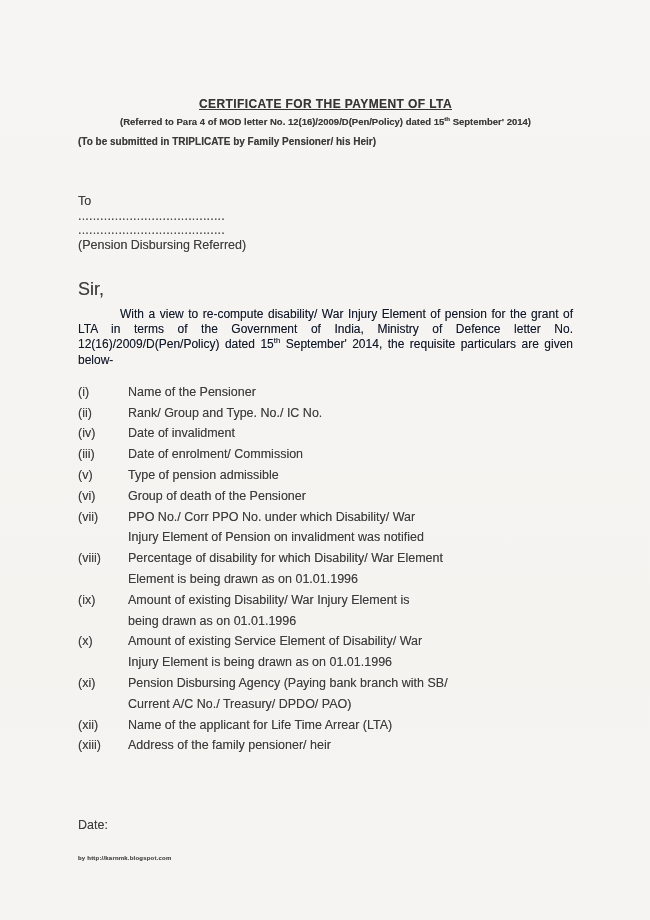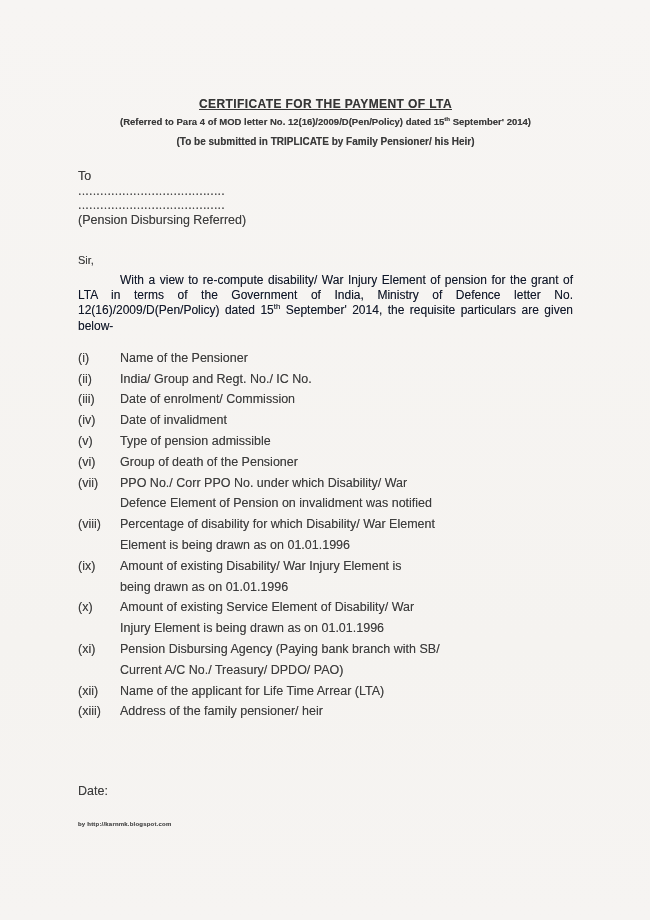--- a/index.html
+++ b/index.html
@@ -26,41 +26,40 @@
     color: #353535;
   }
   .ref-line {
     text-align: center;
     font-weight: bold;
     font-size: 9.5px;
     margin-top: 5px;
     color: #3a3a3a;
   }
   .submit-line {
-    text-align: center;
     font-weight: bold;
     font-size: 10px;
     margin-top: 9px;
     color: #3a3a3a;
   }
   sup.sp { font-size: 0.65em; vertical-align: super; line-height: 0; }
   
-  .to-block { margin-top: 22px; font-size: 12.5px; line-height: 14.5px; }
+  .to-block { margin-top: 47px; font-size: 12.5px; line-height: 14.5px; }
   .dots { letter-spacing: 0.2px; color: #4a4a4a; }
   
-  .sir { margin-top: 27px; font-size: 11px; }
+  .sir { margin-top: 27px; font-size: 18px; }
   .para { margin-top: 7px; font-size: 12px; line-height: 15.2px; color: #0f172a; }
   .para .pline { text-align: justify; text-align-last: justify; }
   .para .pline.first { text-indent: 42px; }
   .para .pline.last { text-align: right; text-align-last: left; }
   
   .list { margin-top: 14px; font-size: 12.5px; }
   .row { display: flex; }
   .num { width: 42px; flex: none; line-height: 20.8px; }
-  .txt { flex: 1; }
+  .txt { flex: 1; margin-left: 8px; }
   .txt .line { line-height: 20.8px; }
   
   .signoff {
     display: flex; justify-content: space-between;
     margin-top: 62px; font-size: 12.5px;
   }
   .credit {
     margin-top: 23px;
     font-size: 6px;
     font-weight: bold;
@@ -99,57 +98,57 @@
   <div class="row">
     <div class="num">(i)</div>
     <div class="txt">
           <div class="line">Name of the Pensioner</div>
         </div>
   </div>
 
   <div class="row">
     <div class="num">(ii)</div>
     <div class="txt">
-          <div class="line">India/ Group and Regt. No./ IC No.</div>
+          <div class="line">Rank/ Group and Type. No./ IC No.</div>
+        </div>
+  </div>
+
+  <div class="row">
+    <div class="num">(iv)</div>
+    <div class="txt">
+          <div class="line">Date of invalidment</div>
         </div>
   </div>
 
   <div class="row">
     <div class="num">(iii)</div>
     <div class="txt">
           <div class="line">Date of enrolment/ Commission</div>
         </div>
   </div>
 
   <div class="row">
-    <div class="num">(iv)</div>
-    <div class="txt">
-          <div class="line">Date of invalidment</div>
-        </div>
-  </div>
-
-  <div class="row">
     <div class="num">(v)</div>
     <div class="txt">
           <div class="line">Type of pension admissible</div>
         </div>
   </div>
 
   <div class="row">
     <div class="num">(vi)</div>
     <div class="txt">
           <div class="line">Group of death of the Pensioner</div>
         </div>
   </div>
 
   <div class="row">
     <div class="num">(vii)</div>
     <div class="txt">
           <div class="line">PPO No./ Corr PPO No. under which Disability/ War</div>
-          <div class="line">Defence Element of Pension on invalidment was notified</div>
+          <div class="line">Injury Element of Pension on invalidment was notified</div>
         </div>
   </div>
 
   <div class="row">
     <div class="num">(viii)</div>
     <div class="txt">
           <div class="line">Percentage of disability for which Disability/ War Element</div>
           <div class="line">Element is being drawn as on 01.01.1996</div>
         </div>
   </div>

